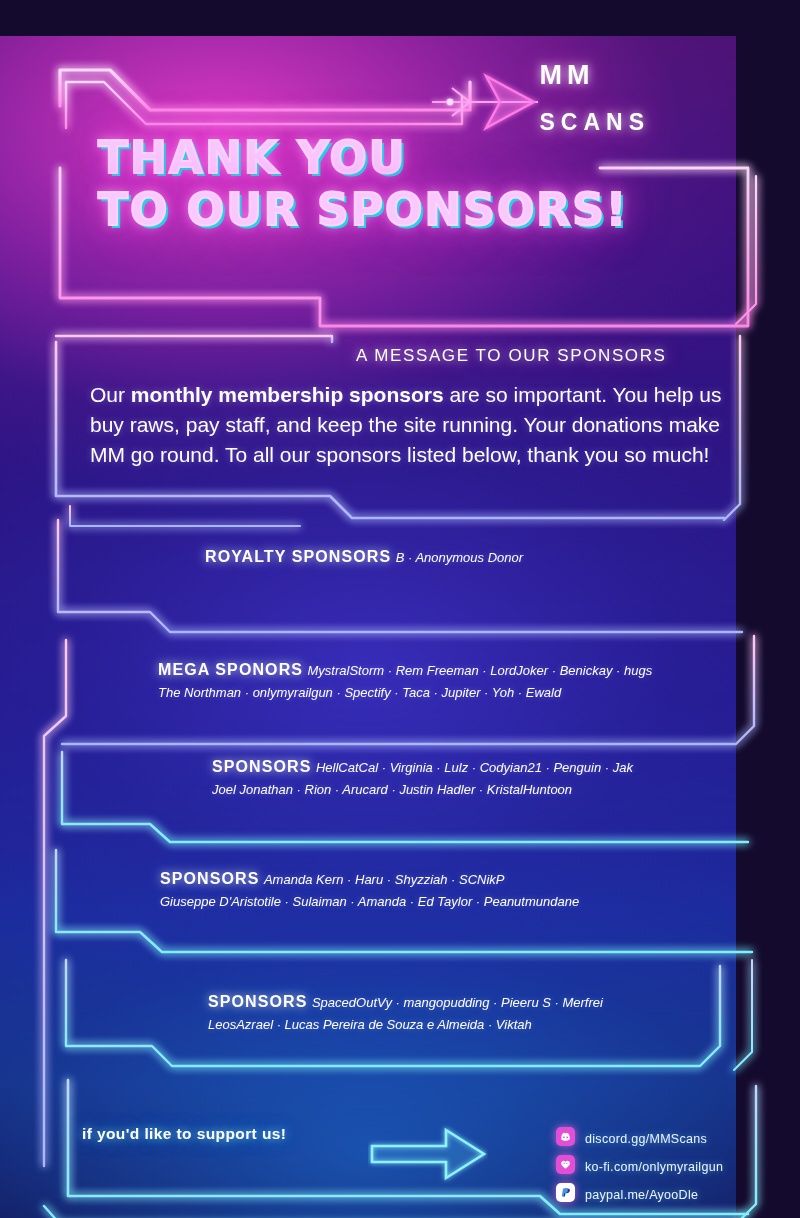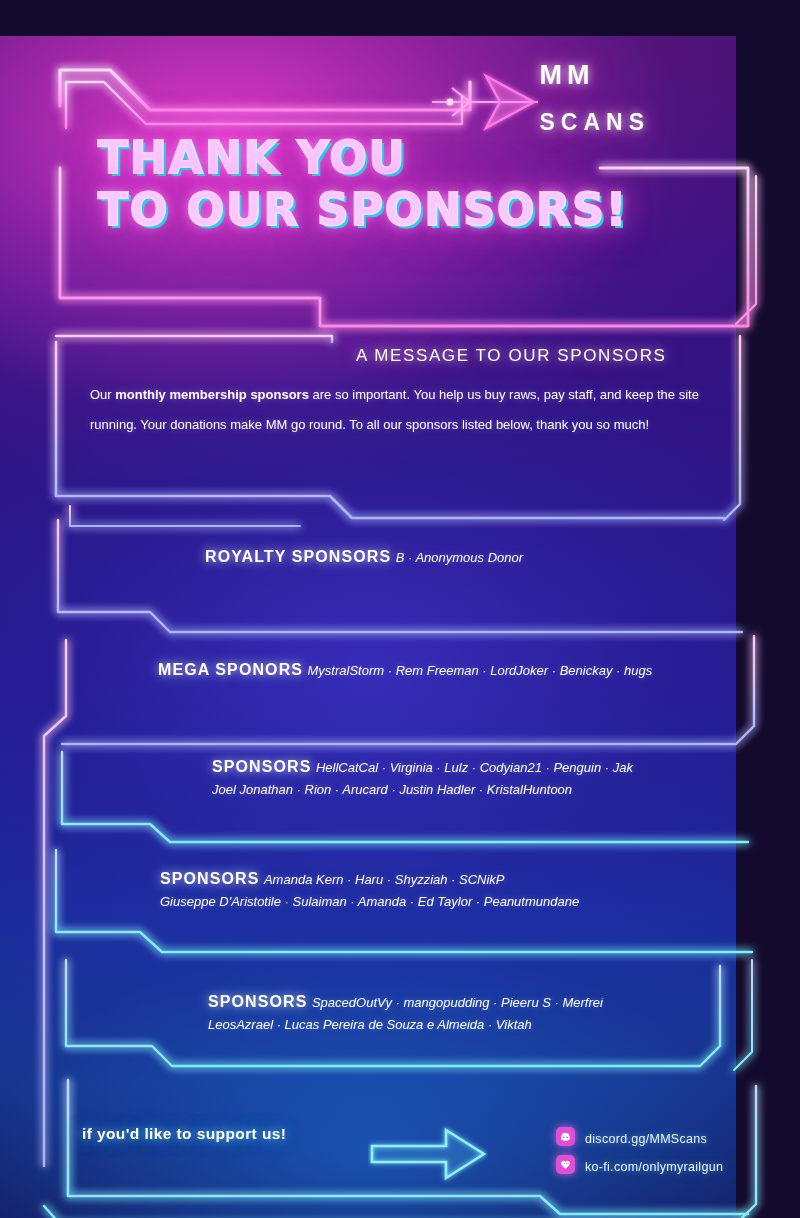--- a/index.html
+++ b/index.html
@@ -55,21 +55,21 @@
   .title .l2 { display: block; }
 
   
   .msg-head {
     position: absolute; left: 356px; top: 310px;
     color: #fff; font-size: 17px; font-weight: normal; letter-spacing: 1.6px;
     text-shadow: 0 0 8px rgba(255,255,255,0.55), 0 0 18px rgba(255,120,240,0.5);
   }
   .msg-body {
     position: absolute; left: 90px; top: 344px; width: 636px;
-    color: #ffffff; font-size: 13px; line-height: 30px;
+    color: #ffffff; font-size: 21px; line-height: 30px;
     text-shadow: 0 0 7px rgba(180,170,255,0.45);
   }
   .msg-body b { font-weight: bold; }
 
   .tier { position: absolute; color: #fff; }
   .tier .lbl {
     font-weight: bold; letter-spacing: 1.1px; font-size: 16px;
     text-shadow: 0 0 8px rgba(255,255,255,0.6), 0 0 16px rgba(150,200,255,0.45);
   }
   .tier .names {
@@ -233,20 +233,21 @@
       <span class="lbl">ROYALTY SPONSORS</span>
       <span class="names">B · Anonymous Donor</span>
     </div>
   </div>
 
   <div class="tier" id="tier-mega">
     <div class="row">
       <span class="lbl">MEGA SPONORS</span>
       <span class="names">MystralStorm · Rem Freeman · LordJoker · Benickay · hugs</span>
     </div>
+    <div class="names row">The Northman · onlymyrailgun · Spectify · Taca · Jupiter · Yoh · Ewald</div>
   </div>
 
   <div class="tier" id="tier-s1">
     <div class="row">
       <span class="lbl">SPONSORS</span>
       <span class="names">HellCatCal · Virginia · Lulz · Codyian21 · Penguin · Jak</span>
     </div>
     <div class="names row">Joel Jonathan · Rion · Arucard · Justin Hadler · KristalHuntoon</div>
   </div>
 
@@ -299,15 +300,24 @@
     <div class="link-row">
       <span class="badge" style="background:#e24fd6;">
         <svg viewBox="0 0 16 16" width="13" height="13">
             <path d="M8 13S2.6 9.6 2.6 6.4A2.9 2.9 0 0 1 8 4.9a2.9 2.9 0 0 1 5.4 1.5C13.4 9.6 8 13 8 13z" fill="#fff"></path>
             <circle cx="6.4" cy="6.6" r=".8" fill="#e24fd6"></circle>
             <circle cx="9.6" cy="6.6" r=".8" fill="#e24fd6"></circle>
           </svg>
       </span>
       <span class="txt">ko-fi.com/onlymyrailgun</span>
     </div>
+    <div class="link-row">
+      <span class="badge" style="background:#ffffff;">
+        <svg viewBox="0 0 16 16" width="13" height="13">
+            <path d="M5 13l1.6-10h4.1c1.9 0 2.9 1 2.6 2.8-.3 2-1.8 3.1-4 3.1H7.9L7.3 13z" fill="#2b2a8f"></path>
+            <path d="M3.4 13L5 3h3.3c1.9 0 2.9 1 2.6 2.8-.3 2-1.8 3.1-4 3.1H6.3L5.7 13z" fill="#3f9ae0"></path>
+          </svg>
+      </span>
+      <span class="txt">paypal.me/AyooDle</span>
+    </div>
   </div>
 
 </div>
 
 </body></html>

